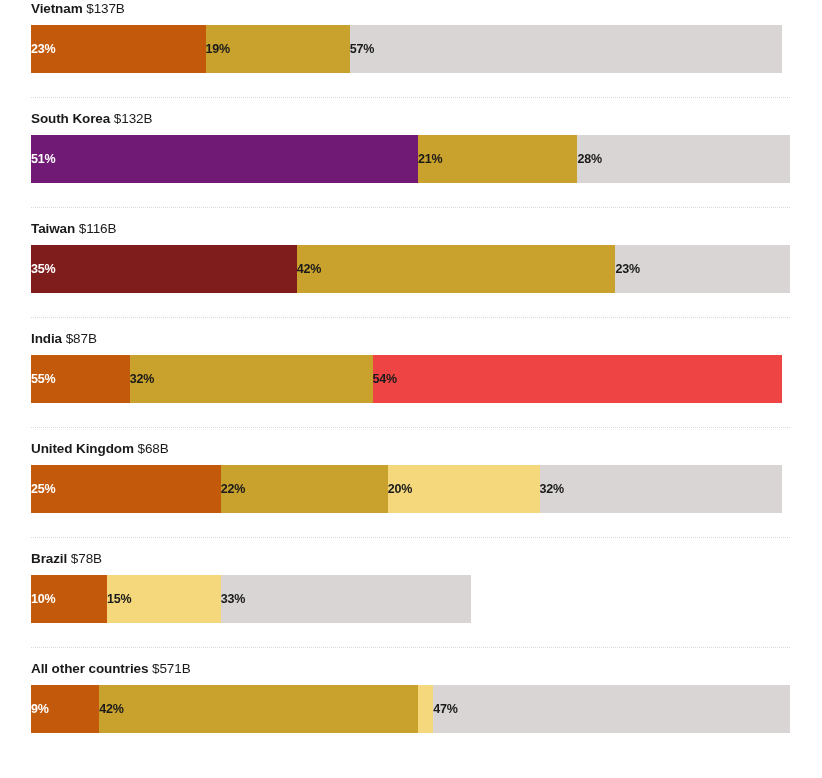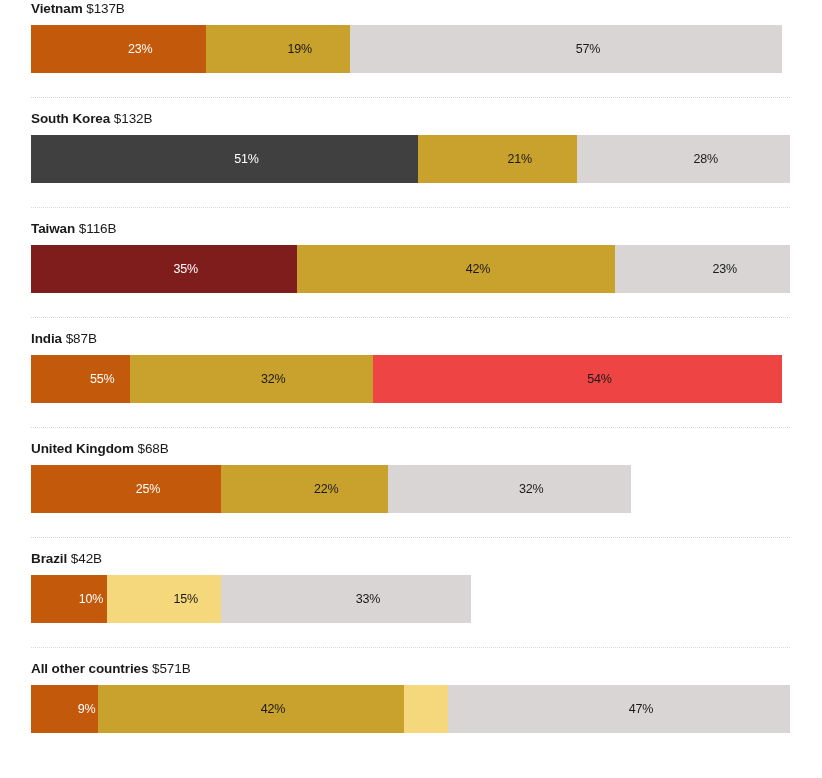--- a/index.html
+++ b/index.html
@@ -49,28 +49,26 @@
     left: 31px;
     width: 759px;
     height: 48px;
     display: flex;
     overflow: hidden;
   }
   .seg {
     height: 100%;
     display: flex;
     align-items: center;
-    justify-content: center;
     font-size: 12.5px;
-    font-weight: normal;
+    font-weight: bold;
     letter-spacing: -0.2px;
     box-sizing: border-box;
     overflow: hidden;
     white-space: nowrap;
-    padding-left: 44px;
   }
   .seg.light-text { color: #ffffff; }
   .seg.dark-text { color: #1a1a1a; }
   .seg.no-label { font-size: 0; }
 </style>
 </head>
 <body>
 
 <div id="chart">
     <div class="row" style="position: absolute; left: 0px; top: 0px; width: 822px; height: 110px;">
@@ -84,21 +82,21 @@
         </div>
         <div class="seg dark-text" style="width: 57%; background: rgb(216, 213, 212);">
           <span>57%</span>
         </div>
       </div>
     </div>
     <div class="row" style="position: absolute; left: 0px; top: 110px; width: 822px; height: 110px;">
       <div class="row-divider" style="top: -13px;"></div>
       <div class="row-label" style="top: 1px;"><span class="country">South Korea</span> <span class="amount">$132B</span></div>
       <div class="bar" style="top: 25px; height: 48px;">
-        <div class="seg light-text" style="width: 51%; background: #404040;">
+        <div class="seg light-text" style="width: 51%; background: #701a75;">
           <span>51%</span>
         </div>
         <div class="seg dark-text" style="width: 21%; background: rgb(201, 162, 46);">
           <span>21%</span>
         </div>
         <div class="seg dark-text" style="width: 28%; background: rgb(216, 213, 212);">
           <span>28%</span>
         </div>
       </div>
     </div>
@@ -135,28 +133,31 @@
     <div class="row" style="position: absolute; left: 0px; top: 440px; width: 822px; height: 110px;">
       <div class="row-divider" style="top: -13px;"></div>
       <div class="row-label" style="top: 1px;"><span class="country">United Kingdom</span> <span class="amount">$68B</span></div>
       <div class="bar" style="top: 25px; height: 48px;">
         <div class="seg light-text" style="width: 25%; background: rgb(195, 89, 10);">
           <span>25%</span>
         </div>
         <div class="seg dark-text" style="width: 22%; background: rgb(201, 162, 46);">
           <span>22%</span>
         </div>
+        <div class="seg dark-text" style="width: 20%; background: rgb(245, 216, 124);">
+          <span>20%</span>
+        </div>
         <div class="seg dark-text" style="width: 32%; background: rgb(216, 213, 212);">
           <span>32%</span>
         </div>
       </div>
     </div>
     <div class="row" style="position: absolute; left: 0px; top: 550px; width: 822px; height: 110px;">
       <div class="row-divider" style="top: -13px;"></div>
-      <div class="row-label" style="top: 1px;"><span class="country">Brazil</span> <span class="amount">$42B</span></div>
+      <div class="row-label" style="top: 1px;"><span class="country">Brazil</span> <span class="amount">$78B</span></div>
       <div class="bar" style="top: 25px; height: 48px;">
         <div class="seg light-text" style="width: 10%; background: rgb(195, 89, 10);">
           <span>10%</span>
         </div>
         <div class="seg dark-text" style="width: 15%; background: rgb(245, 216, 124);">
           <span>15%</span>
         </div>
         <div class="seg dark-text" style="width: 33%; background: rgb(216, 213, 212);">
           <span>33%</span>
         </div>

